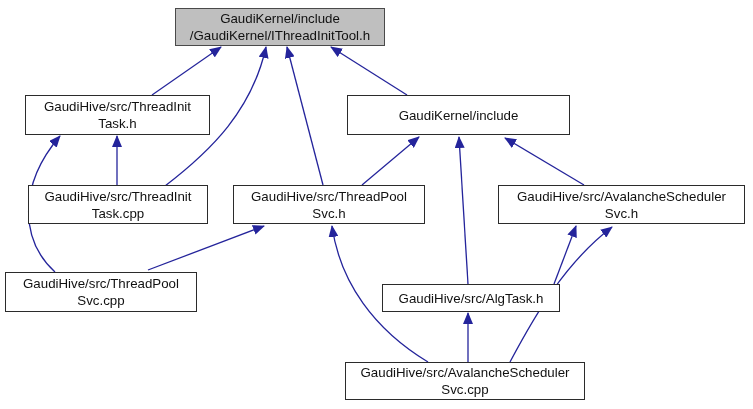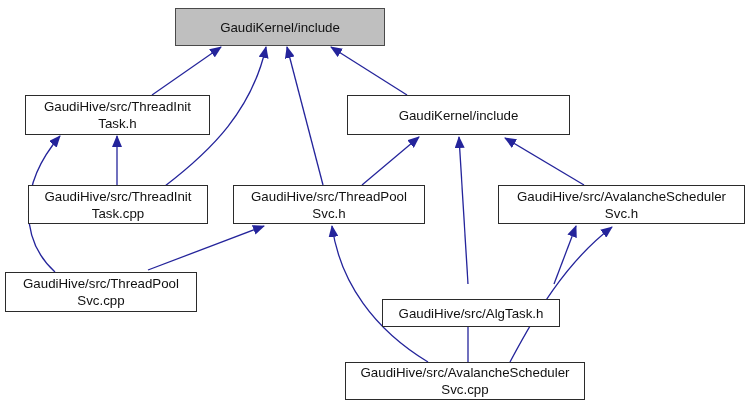--- a/index.html
+++ b/index.html
@@ -37,20 +37,21 @@
       <path d="M428,362 C375,330 340,283 332,226" fill="none" stroke="#24249b" stroke-width="1.3" marker-end="url(#arrowhead)"></path>
       <path d="M362,185 L419,137" fill="none" stroke="#24249b" stroke-width="1.3" marker-end="url(#arrowhead)"></path>
       <path d="M468,284 L459,137" fill="none" stroke="#24249b" stroke-width="1.3" marker-end="url(#arrowhead)"></path>
       <path d="M584,185 L505,138" fill="none" stroke="#24249b" stroke-width="1.3" marker-end="url(#arrowhead)"></path>
       <path d="M554,284 L576,226" fill="none" stroke="#24249b" stroke-width="1.3" marker-end="url(#arrowhead)"></path>
       <path d="M510,362 C535,315 565,263 612,227" fill="none" stroke="#24249b" stroke-width="1.3" marker-end="url(#arrowhead)"></path>
       <path d="M468,362 L468,313" fill="none" stroke="#24249b" stroke-width="1.3" marker-end="url(#arrowhead)"></path>
     </svg>
     <div class="node hl" style="left: 175px; top: 8px; width: 210px; height: 38px;">
       <span>GaudiKernel/include</span>
+      <span>/GaudiKernel/IThreadInitTool.h</span>
     </div>
     <div class="node" style="left: 25px; top: 95px; width: 185px; height: 40px;">
       <span>GaudiHive/src/ThreadInit</span>
       <span>Task.h</span>
     </div>
     <div class="node" style="left: 347px; top: 95px; width: 223px; height: 40px;">
       <span>GaudiKernel/include</span>
     </div>
     <div class="node" style="left: 28px; top: 185px; width: 180px; height: 39px;">
       <span>GaudiHive/src/ThreadInit</span>
@@ -61,20 +62,20 @@
       <span>Svc.h</span>
     </div>
     <div class="node" style="left: 498px; top: 185px; width: 247px; height: 39px;">
       <span>GaudiHive/src/AvalancheScheduler</span>
       <span>Svc.h</span>
     </div>
     <div class="node" style="left: 5px; top: 272px; width: 192px; height: 40px;">
       <span>GaudiHive/src/ThreadPool</span>
       <span>Svc.cpp</span>
     </div>
-    <div class="node" style="left: 382px; top: 284px; width: 178px; height: 28px; margin-top: 15px;">
+    <div class="node" style="left: 382px; top: 284px; width: 178px; height: 28px;">
       <span>GaudiHive/src/AlgTask.h</span>
     </div>
     <div class="node" style="left: 345px; top: 362px; width: 240px; height: 38px;">
       <span>GaudiHive/src/AvalancheScheduler</span>
       <span>Svc.cpp</span>
     </div>
   </div>
 
 </body></html>

